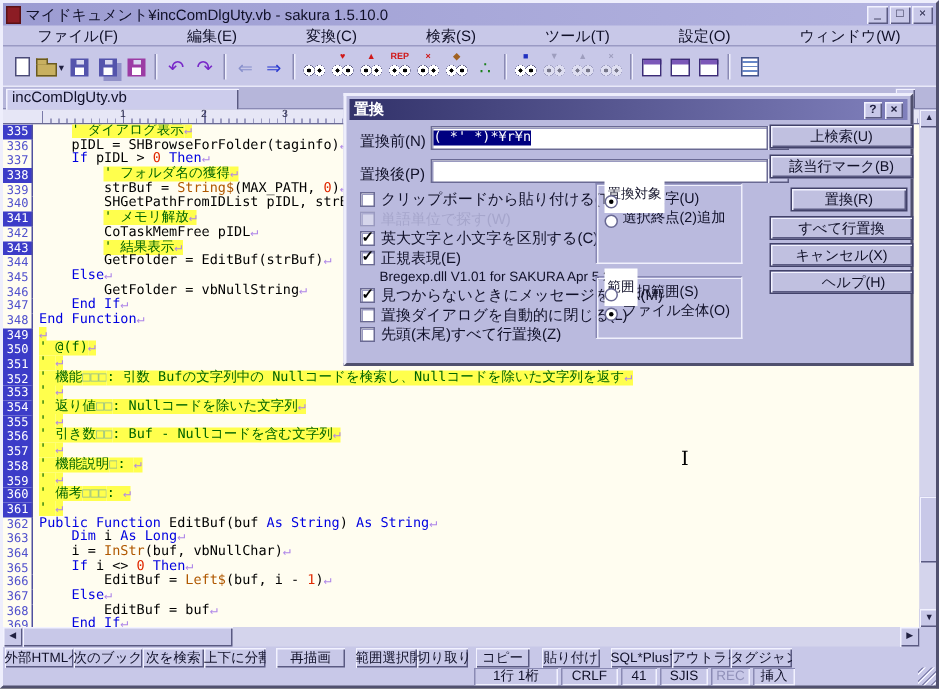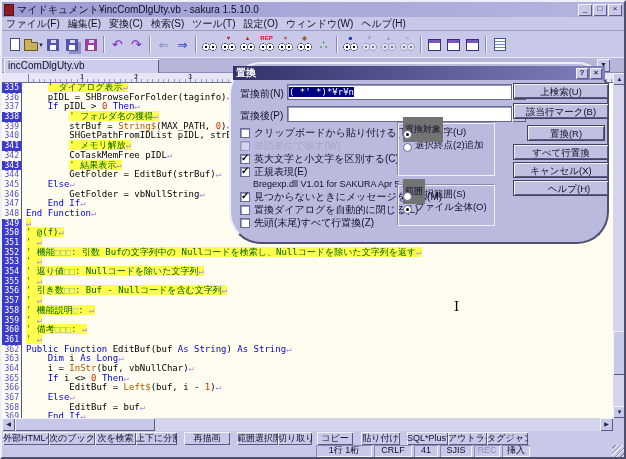--- a/index.html
+++ b/index.html
@@ -12,21 +12,21 @@
   .titlebar{position:absolute;left:0;top:0;width:622px;height:15px;
     background:linear-gradient(90deg,#9c9cd2,#b4b4e0);display:flex;align-items:center;padding:4px 2px;}
   .appicon{width:10px;height:12px;background:#8c1c24;border:1px solid #5a1014;margin-right:3px;flex:none;}
   .titletext{font-size:10px;color:#101028;white-space:nowrap;overflow:hidden;flex:1;}
   .winbtns{display:flex;gap:1px;margin-left:4px;}
   .wbtn{width:14px;height:12px;background:#c8c8e8;font-size:8px;line-height:10px;text-align:center;color:#202040;
     box-shadow:inset 1px 1px 0 #f2f2ff, inset -1px -1px 0 #5a5a82;}
   
   .menubar{position:absolute;left:0;top:15px;width:622px;height:14px;display:flex;align-items:center;
     font-size:10px;color:#101028;border-bottom:1px solid #9a9ac4;}
-  .mitem{padding:0 4px;white-space:nowrap;}
+  .mitem{padding:0 23px;white-space:nowrap;}
   
   .toolbar{position:absolute;left:0;top:30px;width:622px;height:26px;display:flex;align-items:center;
     padding-left:3px;border-bottom:1px solid #e8e8f8;}
   .tbico{position:relative;width:19px;height:20px;display:flex;align-items:center;justify-content:center;flex:none;}
   .tbsep{width:2px;height:17px;margin:0 3px;flex:none;
     border-left:1px solid #8a8ab4;border-right:1px solid #eeeefc;}
   .glyph{font-size:12px;line-height:1;}
   .page{width:10px;height:13px;background:#fff;border:1px solid #4a4a78;}
   .fold{position:relative;width:14px;height:9px;background:#c8b060;border:1px solid #6a5a20;margin-top:3px;}
   .fold::before{content:"";position:absolute;left:-1px;top:-4px;width:6px;height:3px;background:#c8b060;border:1px solid #6a5a20;border-bottom:none;}
@@ -81,21 +81,21 @@
     overflow:hidden;white-space:nowrap;box-shadow:inset 1px 1px 0 #f2f2ff, inset -1px -1px 0 #5a5a82;}
   
   .statusbar{position:absolute;left:0;top:443px;width:622px;height:12px;display:flex;align-items:center;gap:2px;font-size:9px;color:#101028;}
   .scell{flex:none;height:12px;line-height:11px;padding:0 3px;text-align:center;
     box-shadow:inset 1px 1px 0 #8a8ab4, inset -1px -1px 0 #f2f2ff;}
   .scell.dim{color:#9090b8;}
   .smsg{flex:1;height:12px;}
   .grip{flex:none;width:12px;height:12px;background:repeating-linear-gradient(135deg,transparent 0 2px,#8a8ab4 2px 3px,#f2f2ff 3px 4px);}
   
   .dialog{position:absolute;left:227px;top:60px;width:380px;height:182px;background:#babade;z-index:20;
-    border-top:2px solid #eeeefc;border-left:2px solid #eeeefc;border-right:2px solid #50506e;border-bottom:2px solid #50506e;border-radius:32px;}
+    border-top:2px solid #eeeefc;border-left:2px solid #eeeefc;border-right:2px solid #50506e;border-bottom:2px solid #50506e;}
   .dtitle{position:absolute;left:2px;top:2px;right:2px;height:14px;display:flex;align-items:center;
     background:linear-gradient(90deg,#32326a,#8080bc);color:#fff;font-size:10px;font-weight:bold;padding:0 3px;}
   .dtbtns{margin-left:auto;display:flex;gap:2px;}
   .dtb{width:12px;height:11px;background:#c8c8e8;color:#202040;font-size:8px;font-weight:bold;line-height:10px;text-align:center;
     box-shadow:inset 1px 1px 0 #f2f2ff, inset -1px -1px 0 #5a5a82;}
   .dlabel{position:absolute;font-size:10px;color:#101028;}
   .combo{position:absolute;height:16px;display:flex;}
   .cfield{width:225px;height:16px;background:#fff;border:1px solid #6a6a94;font-family:"DejaVu Sans Mono",monospace;
     font-size:9px;line-height:14px;padding:0 1px;overflow:hidden;box-shadow:inset 1px 1px 0 #9a9ac0;}
   .selval{background:#000080;color:#fff;}
@@ -103,21 +103,21 @@
     box-shadow:inset 1px 1px 0 #f2f2ff, inset -1px -1px 0 #5a5a82;}
   .dchecks{position:absolute;left:9px;top:62px;width:190px;}
   .dchk{height:13px;display:flex;align-items:center;font-size:10px;color:#101028;white-space:nowrap;}
   .dchk .box{flex:none;width:10px;height:10px;background:#fff;border:1px solid #6a6a94;margin-right:4px;position:relative;
     box-shadow:inset 1px 1px 0 #9a9ac0;}
   .dchk .box.on::after{content:"✓";position:absolute;left:0px;top:-3px;font-size:10px;font-weight:bold;color:#000;}
   .dchk.dis{color:#8888b0;}
   .dchk.note{height:12px;padding-left:13px;font-size:9px;}
   .grp{position:absolute;left:166px;width:98px;border:1px solid;border-color:#8888b4 #f0f0fc #f0f0fc #8888b4;
     box-shadow:1px 1px 0 #f0f0fc inset;padding:3px 0 0 5px;}
-  .grp .gtitle{position:absolute;top:-6px;left:5px;background:#737373;font-size:9px;padding:6px 2px;color:#101028;}
+  .grp .gtitle{position:absolute;top:-6px;left:5px;background:#ffffff;font-size:9px;padding:6px 2px;color:#101028;}
   .radio{height:13px;display:flex;align-items:flex-end;font-size:9.5px;color:#101028;white-space:nowrap;}
   .radio .rb{flex:none;width:9px;height:9px;border-radius:50%;background:#fff;border:1px solid #6a6a94;margin-right:3px;position:relative;}
   .radio .rb.on::after{content:"";position:absolute;left:2px;top:2px;width:3px;height:3px;border-radius:50%;background:#000;}
   .dbtns{position:absolute;left:0;top:0;width:100%;height:100%;pointer-events:none;}
   .dlgbtn{position:absolute;left:282px;width:96px;height:16px;background:#c0c0e0;font-size:9.5px;color:#101028;text-align:center;line-height:15px;
     pointer-events:auto;white-space:nowrap;overflow:hidden;
     border:1px solid #42426a;box-shadow:inset 1px 1px 0 #f2f2ff, inset -1px -1px 0 #5a5a82;}
   .dlgbtn.def{outline:1px solid #000;}
   .dlgbtn:nth-child(1){top:19px;}
   .dlgbtn:nth-child(2){top:39px;}

